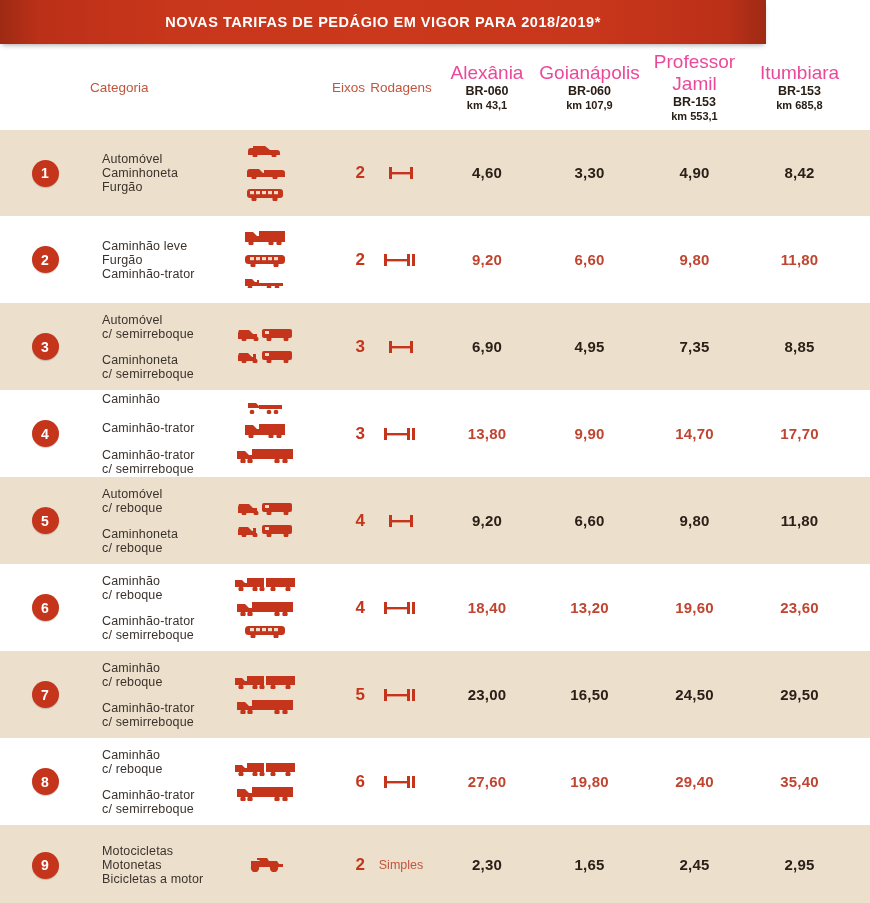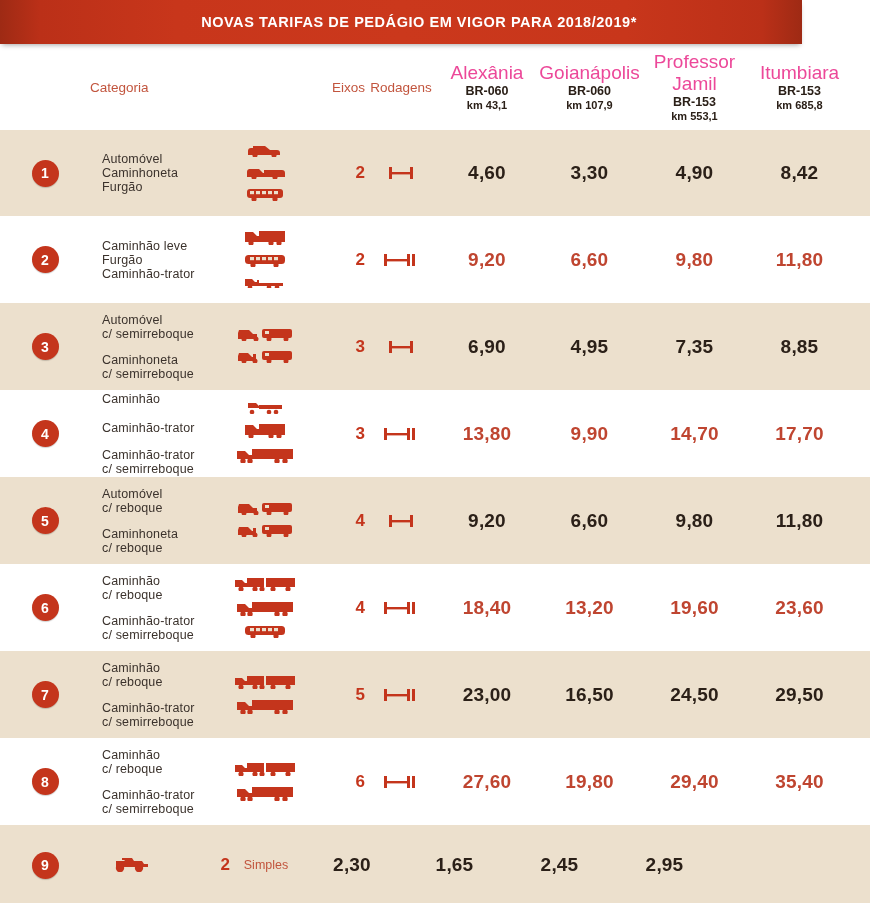--- a/index.html
+++ b/index.html
@@ -10,21 +10,21 @@
     overflow:hidden;
   }
   .sheet{position:relative;width:870px;height:903px;background:#fff;}
 
   
   .banner{
     height:44px;width:766px;
     background:linear-gradient(90deg,#9e2a14 0%,#bb3018 5%,#c8361b 22%,#cb381c 50%,#c8361b 78%,#bb3018 95%,#9e2a14 100%);
     display:flex;align-items:center;justify-content:center;
     box-shadow:0 3px 5px -2px rgba(0,0,0,.35);
-    position:relative;z-index:5;padding-left:36px;
+    position:relative;z-index:5;
   }
   .banner-title{
     color:#fff;font-size:14.5px;font-weight:bold;
     letter-spacing:.55px;text-transform:uppercase;
     font-family:"Liberation Sans", sans-serif;
   }
 
   
   .row{display:flex;align-items:center;width:870px;box-sizing:border-box;position:relative;}
   .row.beige{background:#ece0cd;}
@@ -67,21 +67,21 @@
   .cat-lines{color:#3b322c;font-size:12.5px;line-height:1.30;letter-spacing:.15px;}
   .cat-lines .grp{margin:12px;}
   .cat-lines .grp + .grp{margin-top:5px;}
   .cat-lines .tight{line-height:1.12;}
 
   
   .eixos-num{color:#c4351c;font-size:17px;font-weight:bold;}
   .simples{color:#c2553e;font-size:12.5px;font-weight:normal;}
 
   
-  .val{font-size:19px;font-weight:bold;letter-spacing:.2px;}
+  .val{font-size:15px;font-weight:bold;letter-spacing:.2px;}
   .row.beige .val{color:#2b2018;}
   .row.white .val{color:#bf4530;}
 
   
   .axle{display:inline-block;}
   .axle svg{display:block;}
 </style>
 </head>
 <body>
 
@@ -539,20 +539,29 @@
         </div>
         <div class="c-val w1"><span class="val">27,60</span></div>
         <div class="c-val"><span class="val">19,80</span></div>
         <div class="c-val"><span class="val">29,40</span></div>
         <div class="c-val"><span class="val">35,40</span></div>
       </div>
       <div class="row beige" style="height: 80px;">
         <div class="c-badge">
           <div class="badge">9</div>
         </div>
+        <div class="c-cat">
+          <div class="cat-lines">
+            <div class="grp tight">
+              <div>Motocicletas</div>
+              <div>Motonetas</div>
+              <div>Bicicletas a motor</div>
+            </div>
+          </div>
+        </div>
         <div class="c-icons">
           <span><svg width="40" height="18" viewBox="0 0 40 18" fill="#c4351c">
               <path d="M6 7h8l3-3h5l2 3h8l2 3h4v3H6z"></path>
               <path d="M12 4h6v2h-6z"></path>
               <circle cx="10" cy="14" r="4.2"></circle>
               <circle cx="29" cy="14" r="4.2"></circle>
             </svg></span>
         </div>
         <div class="c-eixos"><span class="eixos-num">2</span></div>
         <div class="c-rod">

